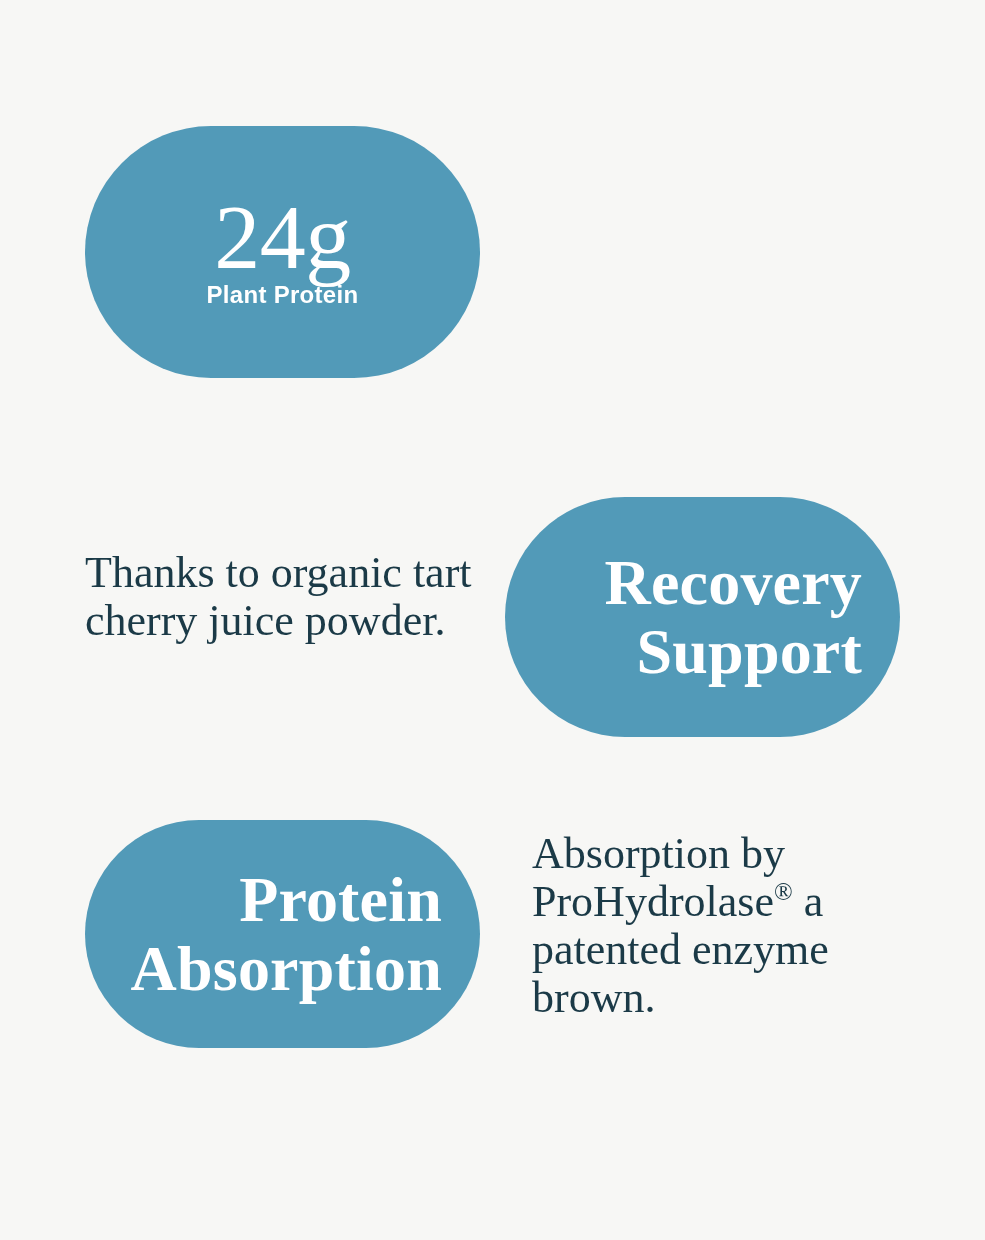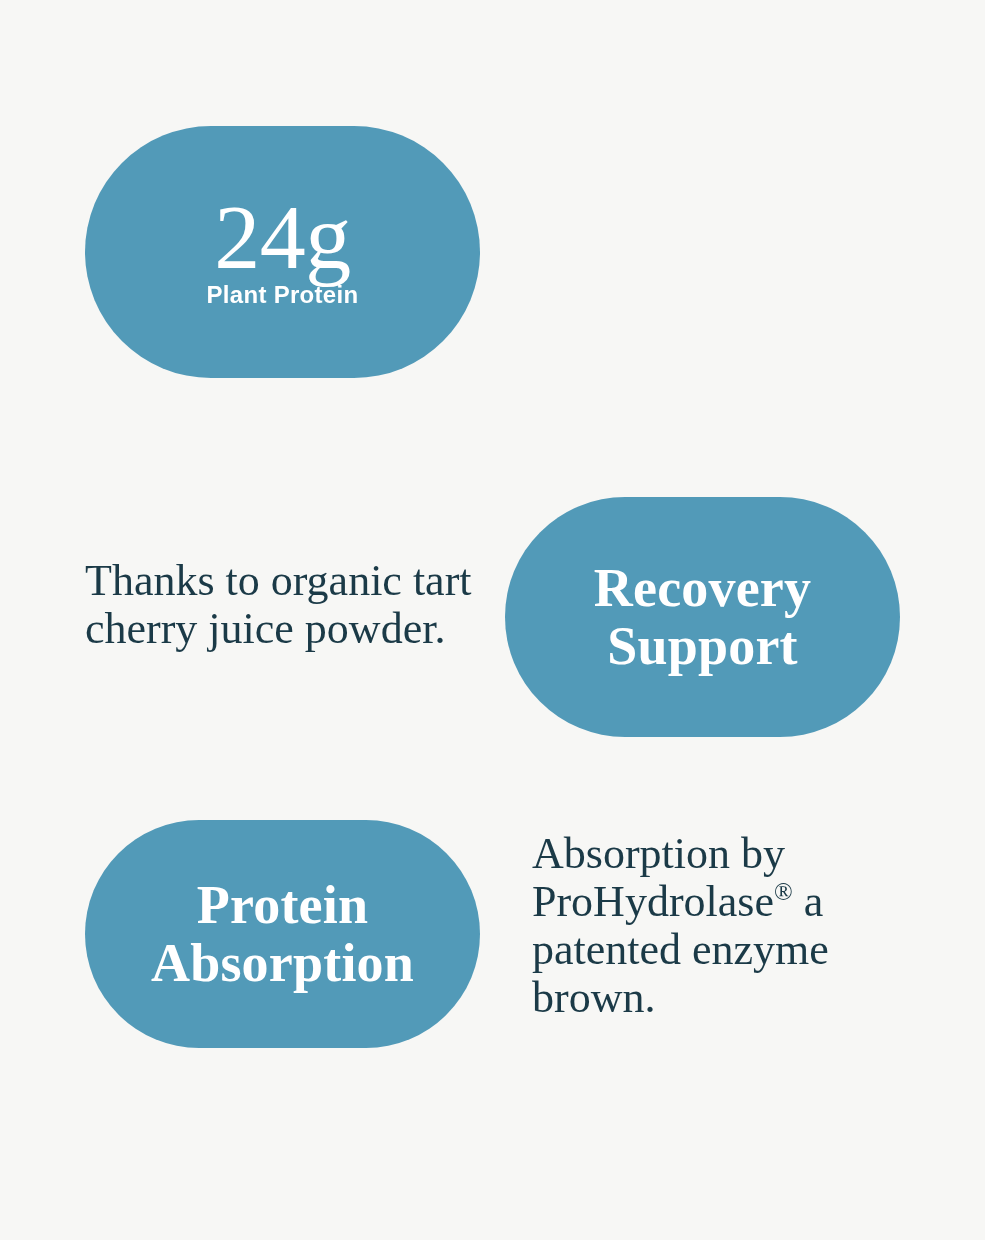--- a/index.html
+++ b/index.html
@@ -64,43 +64,44 @@
     font-family: "Liberation Sans", "DejaVu Sans", sans-serif;
     font-size: 24px;
     line-height: 1.1;
     font-weight: 700;
     letter-spacing: 0.3px;
     margin: 0;
   }
 
   .pill-headline {
     color: #ffffff;
-    font-size: 54px;
+    font-size: 64px;
     line-height: 1.08;
     font-weight: 700;
     letter-spacing: 0.2px;
-    margin: 4px;
+    margin: 12px;
     padding: 0 26px;
+    text-align: right;
   }
 
   
   .benefit-copy {
     position: absolute;
     color: #1b3a47;
     font-size: 44px;
     line-height: 48px;
     font-weight: 400;
     letter-spacing: 0px;
     margin: 0;
   }
   .copy-right { left: 532px; width: 420px; }
   .copy-left  { left: 85px;  width: 420px; }
 
   .row-1 .benefit-copy { top: 25px; }
-  .row-2 .benefit-copy { top: 60px; }
+  .row-2 .benefit-copy { top: 52px; }
   .row-3 .benefit-copy { top: 10px; }
 
   .reg-mark {
     font-size: 0.56em;
     vertical-align: super;
     line-height: 0;
   }
 </style>
 </head>
 <body>

